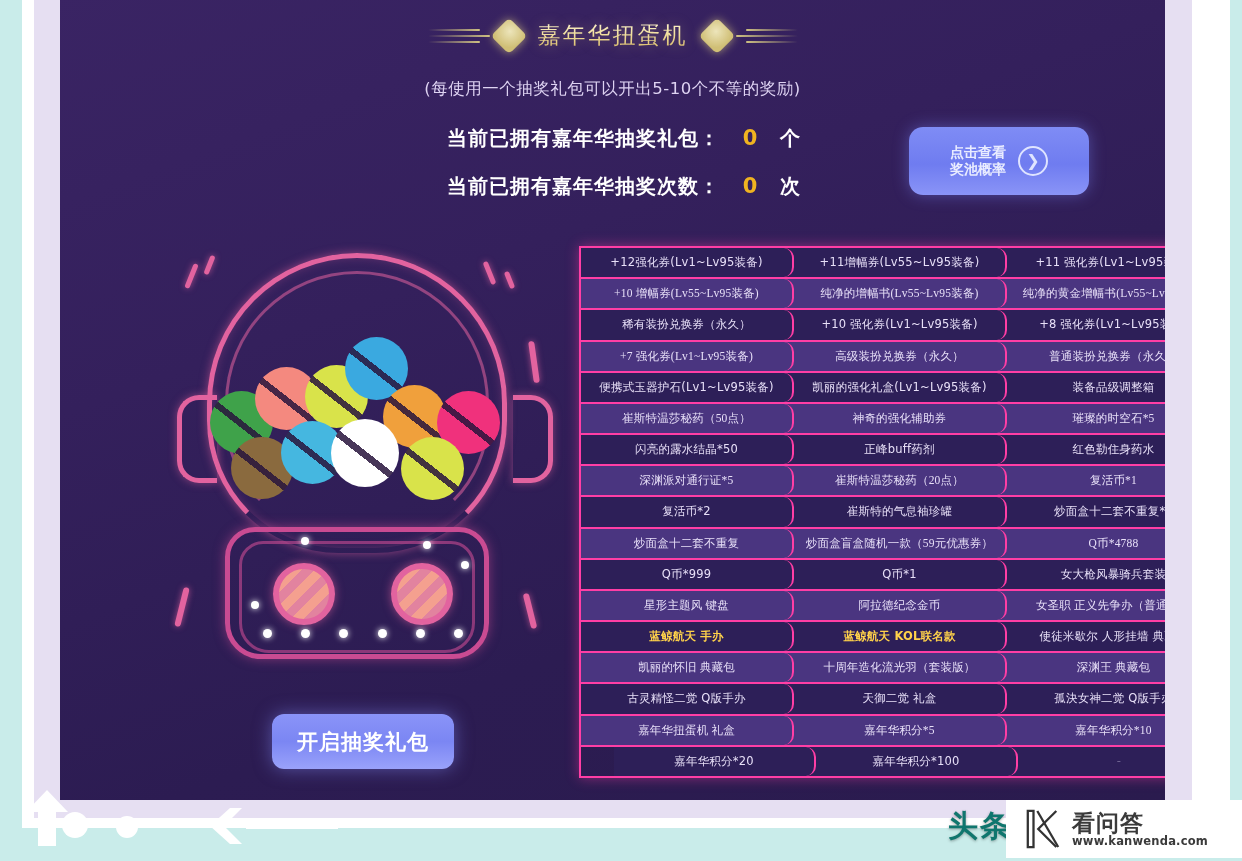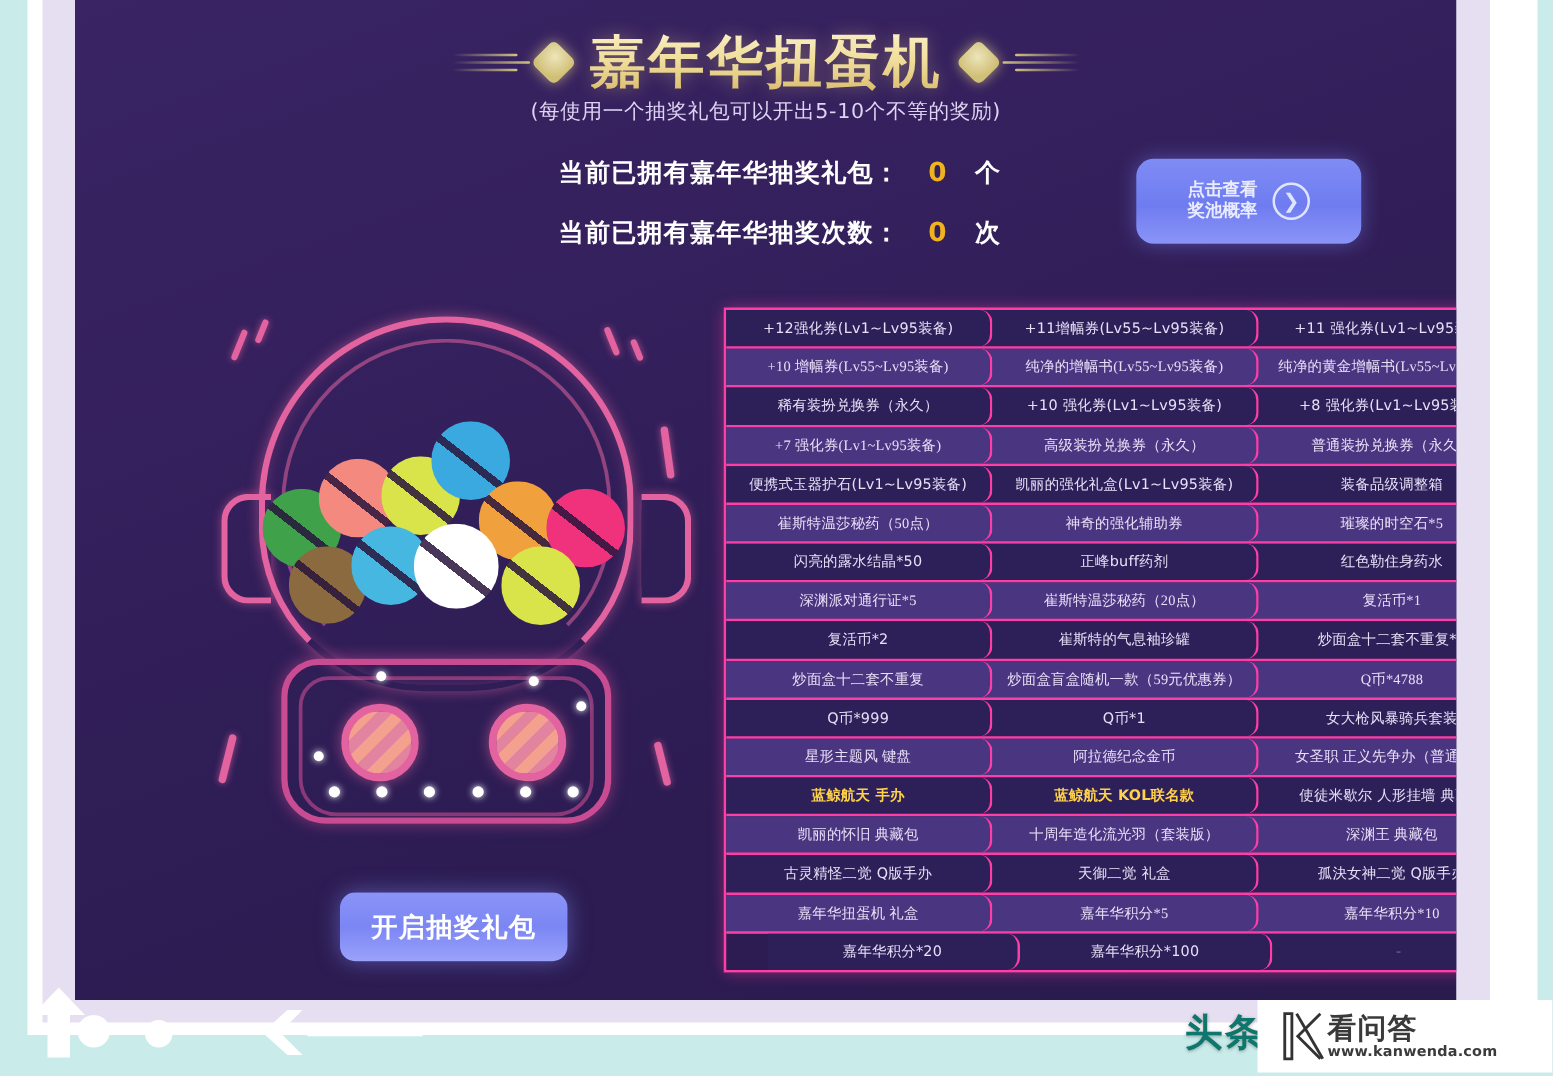--- a/index.html
+++ b/index.html
@@ -53,21 +53,21 @@
   .orn-lines i:nth-child(2){ width: 62px; }
   .orn-lines i:nth-child(3){ width: 52px; }
   .orn-diamond {
     width: 26px; height: 26px; margin: 0 6px;
     background: radial-gradient(circle at 40% 35%, #f7f0c0, #d9c878 70%);
     transform: rotate(45deg); border-radius: 5px;
     box-shadow: 0 0 10px rgba(226,208,130,.7);
   }
   .title-orn.right { transform: scaleX(-1); }
   #main-title {
-    font-size: 45px; font-weight: 700; letter-spacing: 2px;
+    font-size: 23px; font-weight: 400; letter-spacing: 2px;
     background: linear-gradient(180deg,#fdf6d8 0%, #f3e3a4 45%, #d3b25f 100%);
     -webkit-background-clip: text; background-clip: text; color: transparent;
     text-shadow: 0 0 14px rgba(235,210,130,.35);
     white-space: nowrap;
   }
   #subtitle {
     position: absolute; top: 88px; width: 1105px; text-align: center;
     color: #ded3f2; font-size: 16.5px; letter-spacing: .5px;
   }
 
@@ -175,21 +175,21 @@
   .prize-cell.empty { color: rgba(232,224,248,.35); }
 
   
   #toutiao-watermark {
     position: absolute; left: 948px; top: 806px;
     color: #0f766e; font-size: 30px; font-weight: 700; letter-spacing: 2px;
     text-shadow: 0 1px 3px rgba(0,0,0,.35);
   }
   #kanwenda-watermark {
     position: absolute; left: 1006px; top: 800px; width: 236px; height: 58px;
-    background: #ffffff; display: flex; align-items: center; padding-left: 18px;
+    background: #ffffff; display: flex; align-items: center; gap: 10px; padding-left: 18px;
   }
   #kw-logo {
     width: 38px; height: 40px; position: relative; flex: none;
   }
   #kw-text-wrap { display:flex; flex-direction: column; line-height: 1.05; }
   #kw-title { font-size: 23px; font-weight: 700; color: #3a3a3a; letter-spacing: 1px; }
   #kw-url { font-size: 11.5px; font-weight: 700; color: #3a3a3a; letter-spacing: .2px; }
 </style>
 </head>
 <body>

